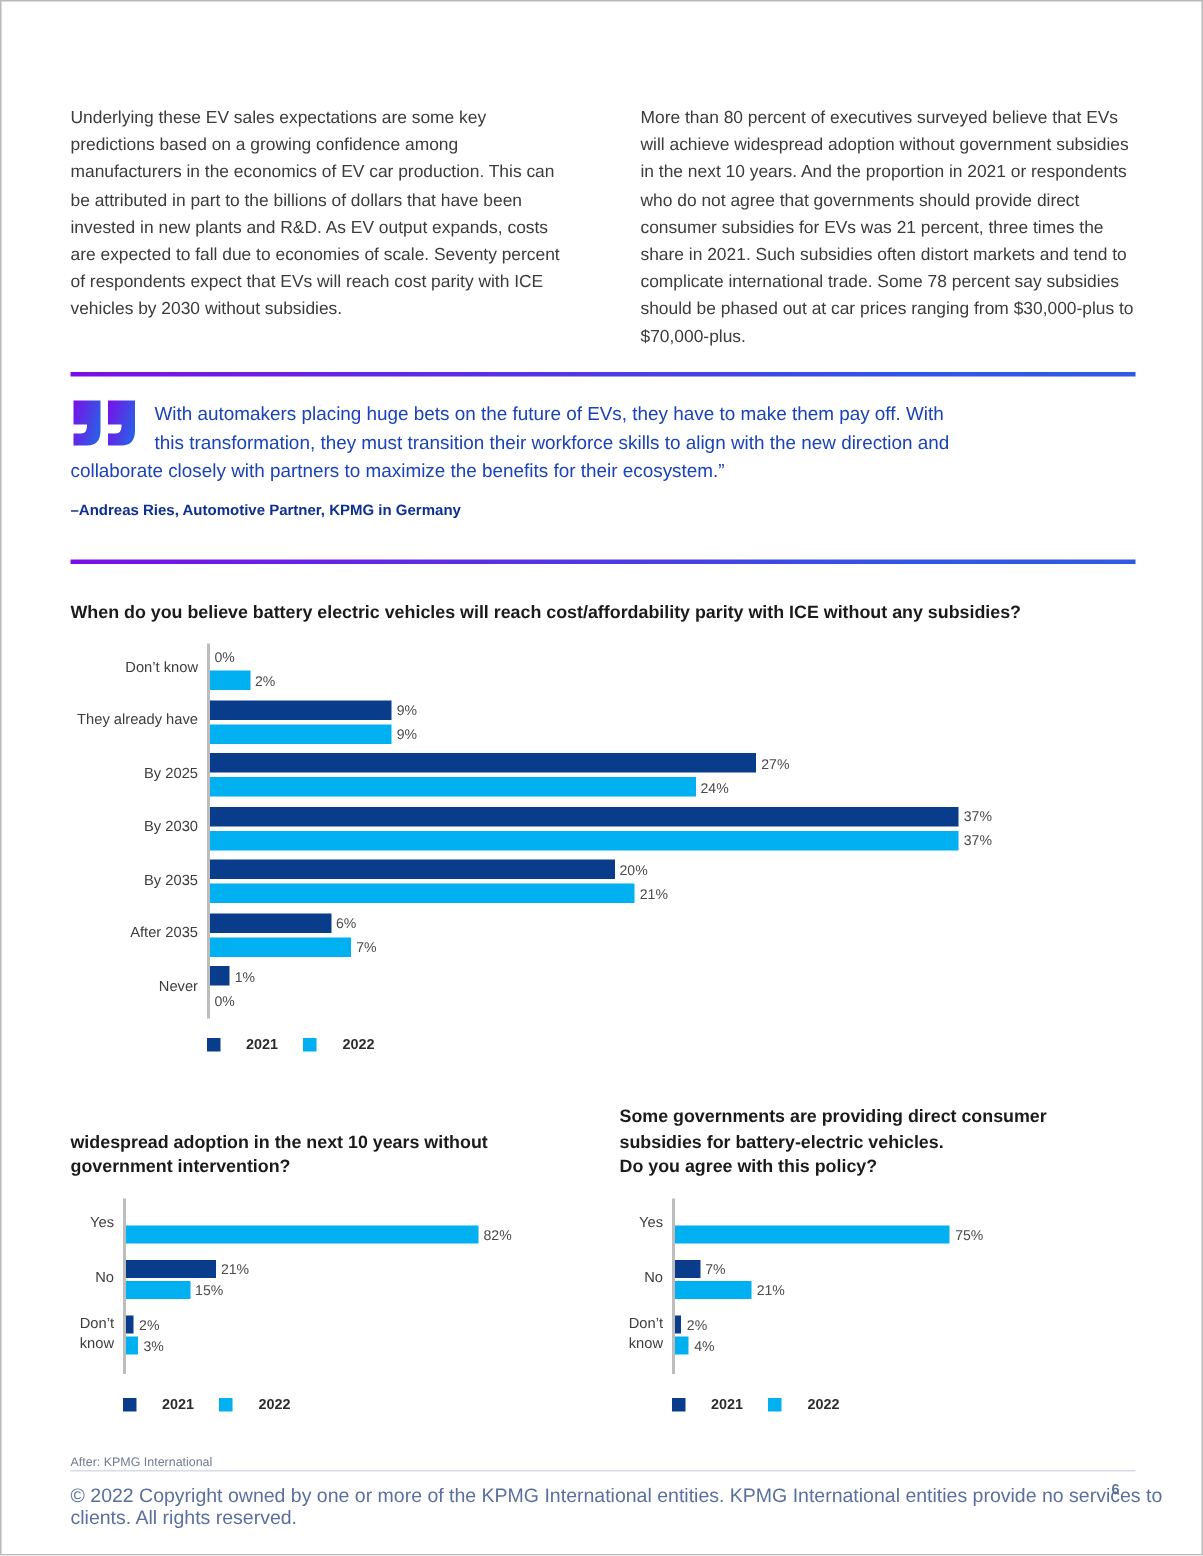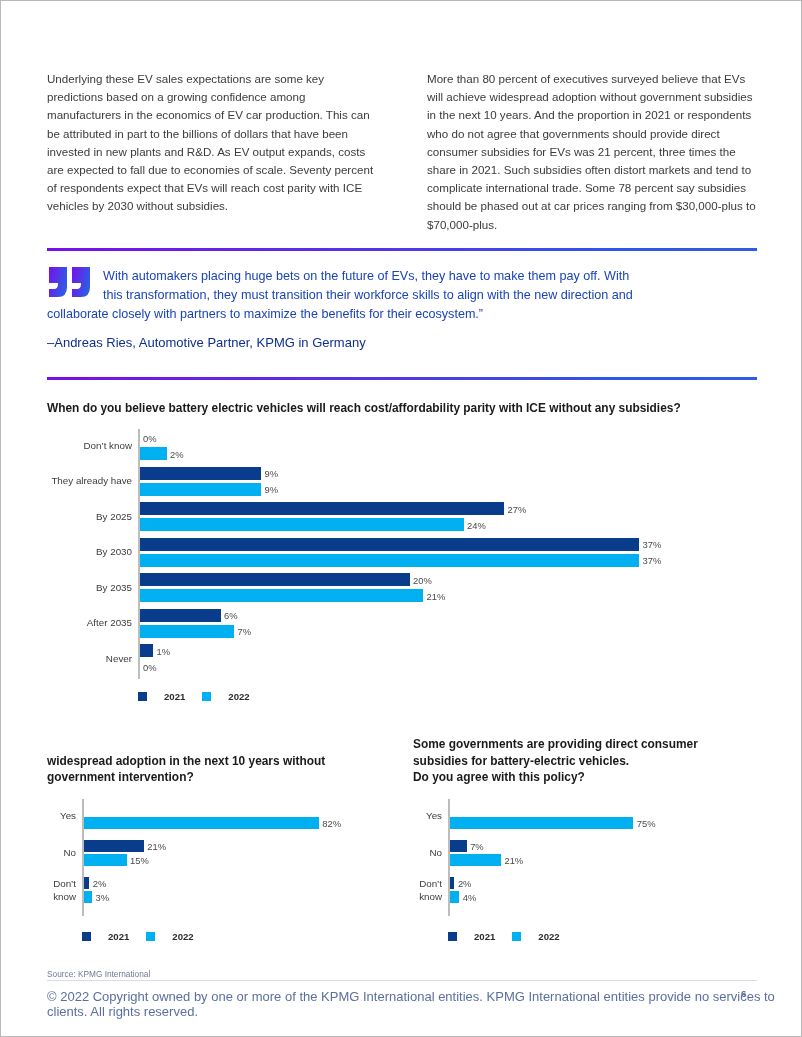--- a/index.html
+++ b/index.html
@@ -53,22 +53,22 @@
     margin:0;
     font-size:12.6px;
     line-height:19px;
     color:#1b43b8;
     text-indent:56px;
   }
   .quote-text .l2{display:block;text-indent:56px;}
   .quote-text .l3{display:block;text-indent:0;}
   .quote-attr{
     margin:11px 0 0 0;
-    font-size:13px;
-    font-weight:normal;
+    font-size:10px;
+    font-weight:bold;
     color:#0e2f8f;
   }
   .quote-spacer{height:16px;}
 
   
   .chart-title{
     position:absolute;
     font-size:11.9px;
     font-weight:bold;
     color:#1a1a1a;
@@ -365,18 +365,18 @@
           <span class="sw" style="background: rgb(10, 60, 140);"></span>
           <span>2021</span>
         </span>
         <span class="item">
           <span class="sw" style="background: rgb(0, 176, 240);"></span>
           <span>2022</span>
         </span>
       </div>
   </div>
 
-  <div class="source">Source: KPMG International</div>
+  <div class="source">After: KPMG International</div>
   <div class="footline"></div>
   <div class="copyright">© 2022 Copyright owned by one or more of the KPMG International entities. KPMG International entities provide no services to clients. All rights reserved.</div>
   <div class="pagenum">6</div>
 
 </div>
 
 </body></html>

